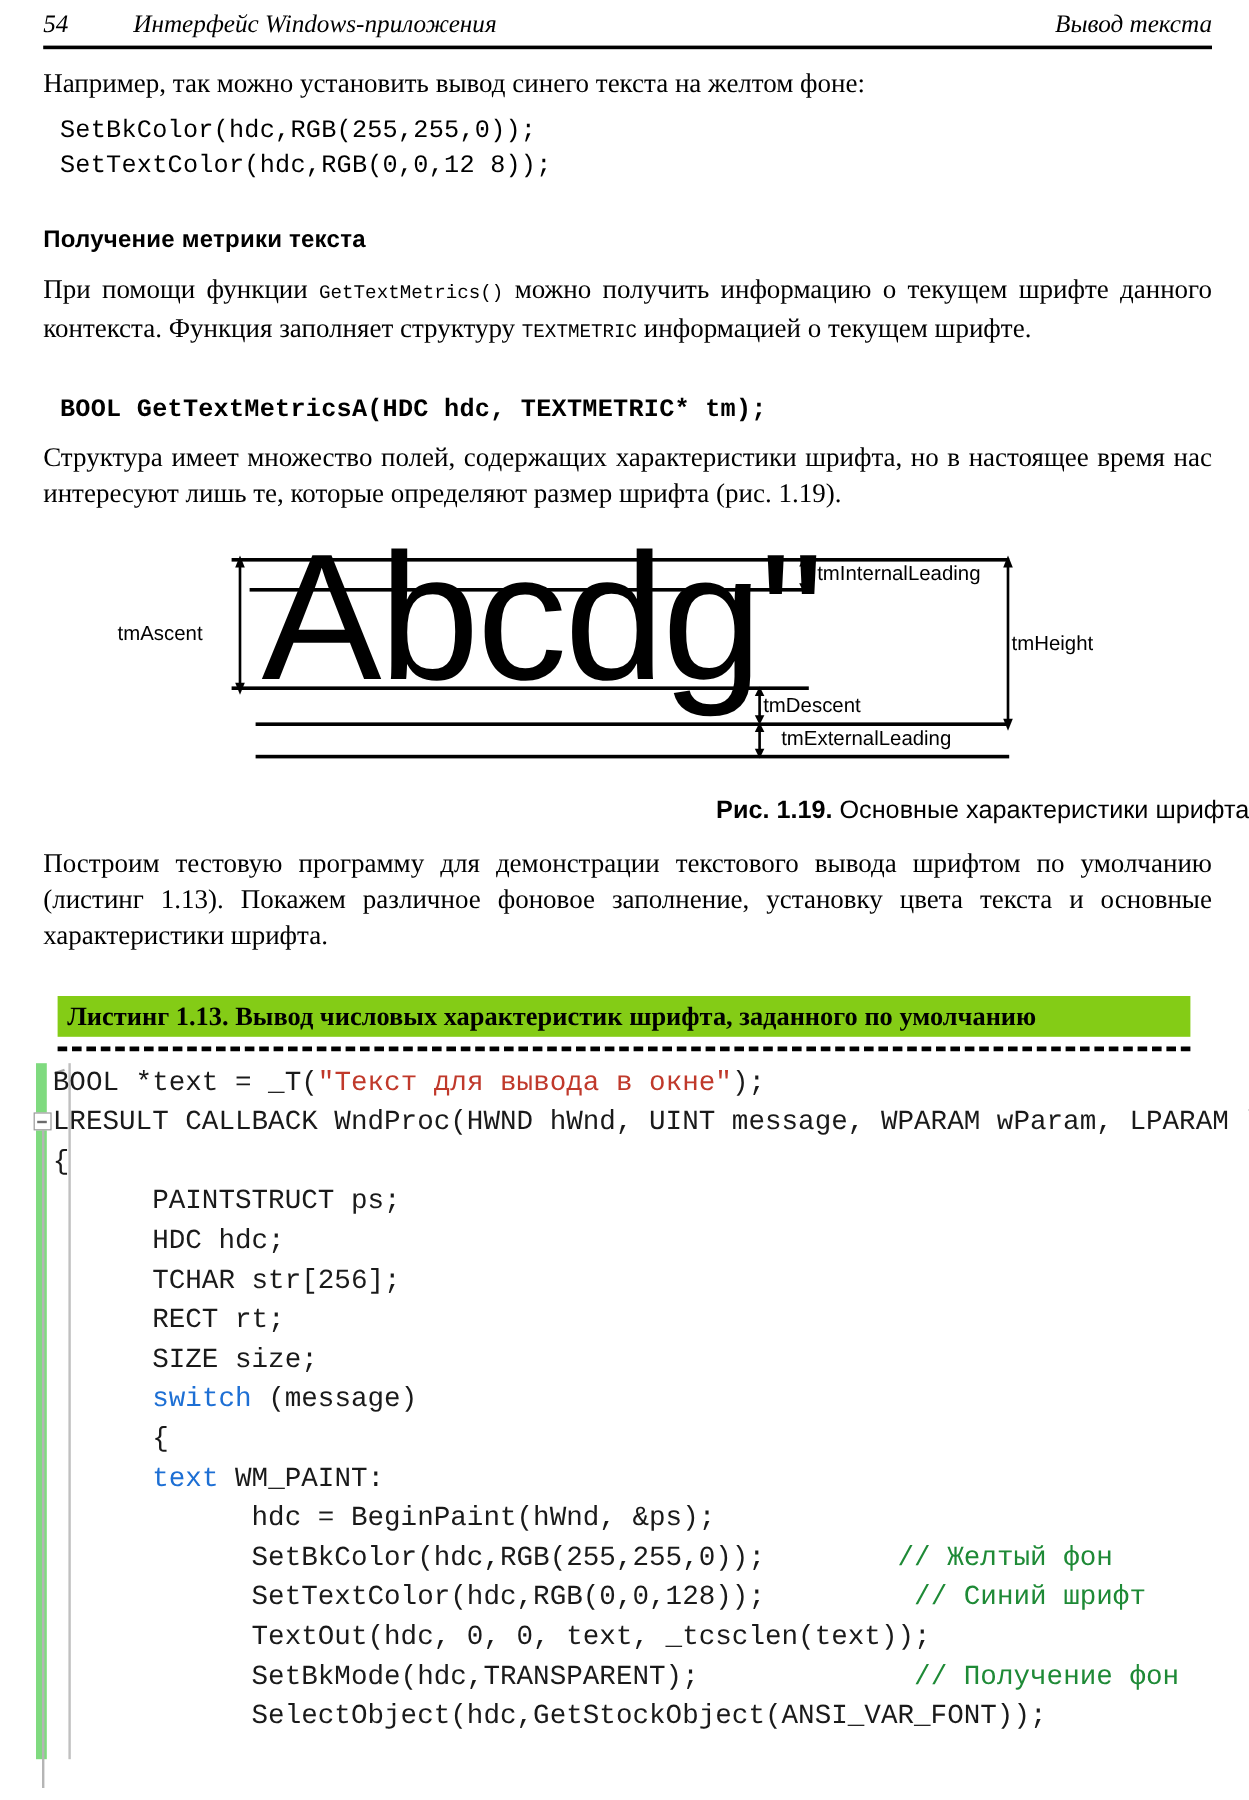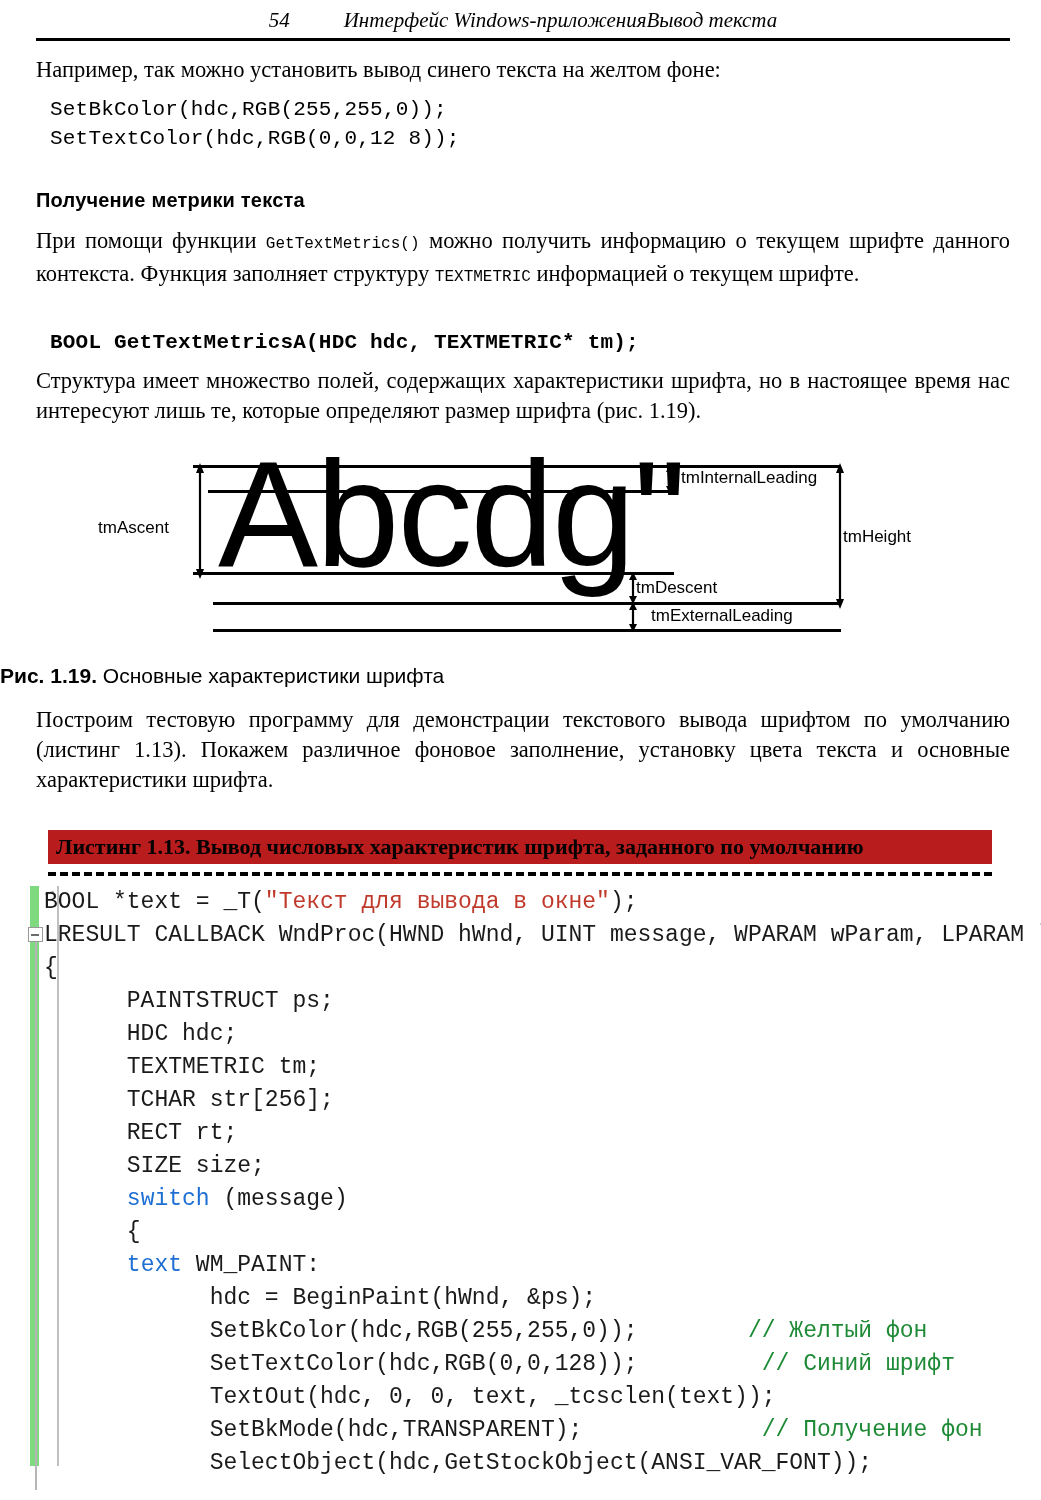--- a/index.html
+++ b/index.html
@@ -20,21 +20,21 @@
   .page-header {
     position: absolute;
     left: 36px;
     top: 8px;
     width: 974px;
     height: 34px;
   }
   .page-header .hdr-row {
     display: flex;
     align-items: baseline;
-    justify-content: center;
+    justify-content: space-between;
     font-family: "Liberation Serif", serif;
     font-style: italic;
     font-size: 21px;
   }
   .hdr-left {
     display: flex;
     align-items: baseline;
   }
   .hdr-folio {
     margin-right: 54px;
@@ -119,35 +119,35 @@
   }
   .fig-arrow {
     position: absolute;
   }
 
   .fig-caption {
     position: absolute;
     left: 0;
     top: 664px;
     width: 1041px;
-    text-align: left;
+    text-align: right;
     font-family: "Liberation Sans", sans-serif;
     font-size: 21px;
     color: #000;
   }
   .fig-caption b { font-weight: bold; }
 
   
   .listing-head {
     position: absolute;
     left: 48px;
     top: 830px;
     width: 944px;
     height: 34px;
-    background: #b91c1c;
+    background: #84cc16;
     display: flex;
     align-items: center;
     padding-left: 8px;
     box-sizing: border-box;
     font-family: "Liberation Serif", serif;
     font-weight: bold;
     font-size: 22px;
     color: #000;
     text-align: right;
   }
@@ -332,21 +332,20 @@
   <div class="code-guide"></div>
   <div class="code-tick"></div>
   <div class="code-collapse"></div>
   <div class="code-guide2" style="height: 548px;"></div>
   <div class="code-lines">
       <div class="code-line"><span>BOOL *text = _T(</span><span class="tok-str">"Текст для вывода в окне"</span><span>);</span></div>
       <div class="code-line"><span>LRESULT CALLBACK WndProc(HWND hWnd, UINT message, WPARAM wParam, LPARAM lParam)</span></div>
       <div class="code-line"><span>{</span></div>
       <div class="code-line"><span>      PAINTSTRUCT ps;</span></div>
       <div class="code-line"><span>      HDC hdc;</span></div>
-      <div class="code-line"><span>      TEXTMETRIC tm;</span></div>
       <div class="code-line"><span>      TCHAR str[256];</span></div>
       <div class="code-line"><span>      RECT rt;</span></div>
       <div class="code-line"><span>      SIZE size;</span></div>
       <div class="code-line"><span>      </span><span class="tok-kw">switch</span><span> (message)</span></div>
       <div class="code-line"><span>      {</span></div>
       <div class="code-line"><span>      </span><span class="tok-kw">text</span><span> WM_PAINT:</span></div>
       <div class="code-line"><span>            hdc = BeginPaint(hWnd, &amp;ps);</span></div>
       <div class="code-line"><span>            SetBkColor(hdc,RGB(255,255,0));        </span><span class="tok-cm">// Желтый фон</span></div>
       <div class="code-line"><span>            SetTextColor(hdc,RGB(0,0,128));         </span><span class="tok-cm">// Синий шрифт</span></div>
       <div class="code-line"><span>            TextOut(hdc, 0, 0, text, _tcsclen(text));</span></div>

